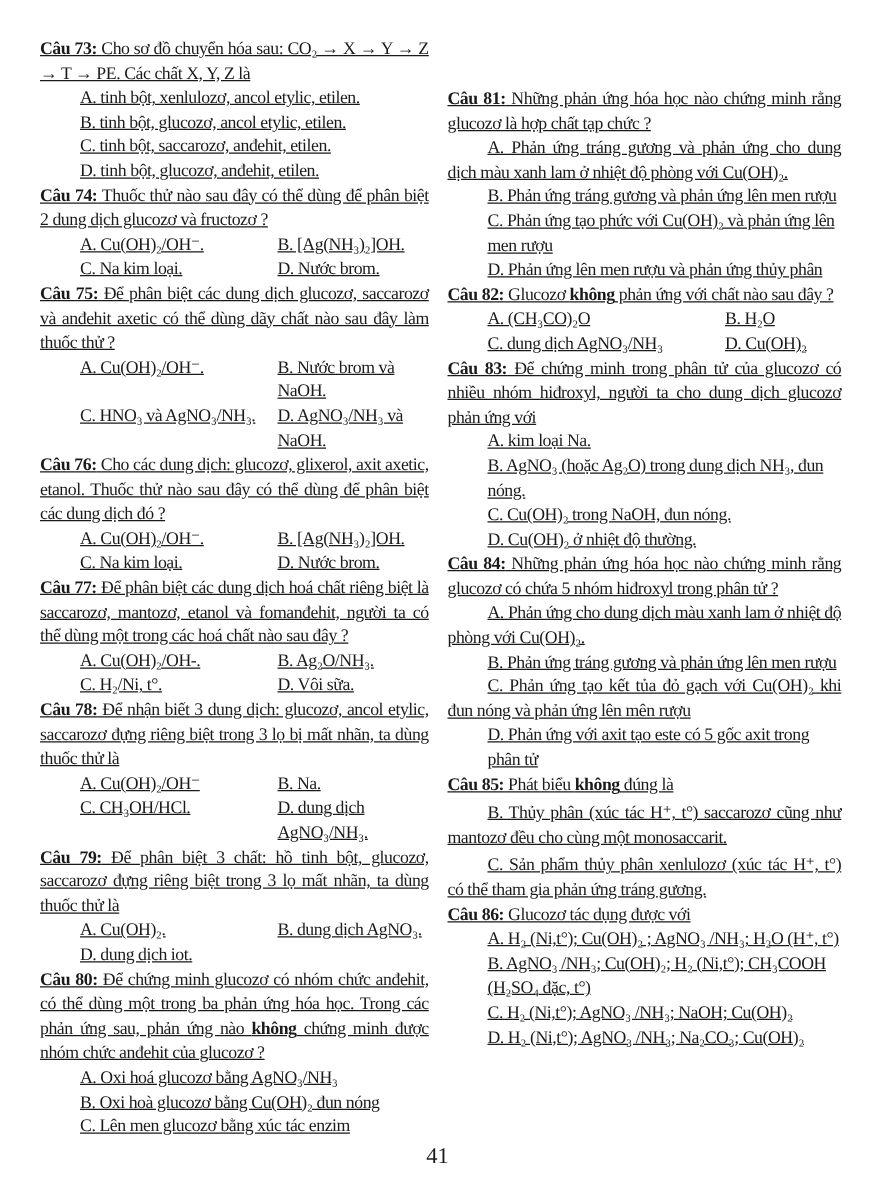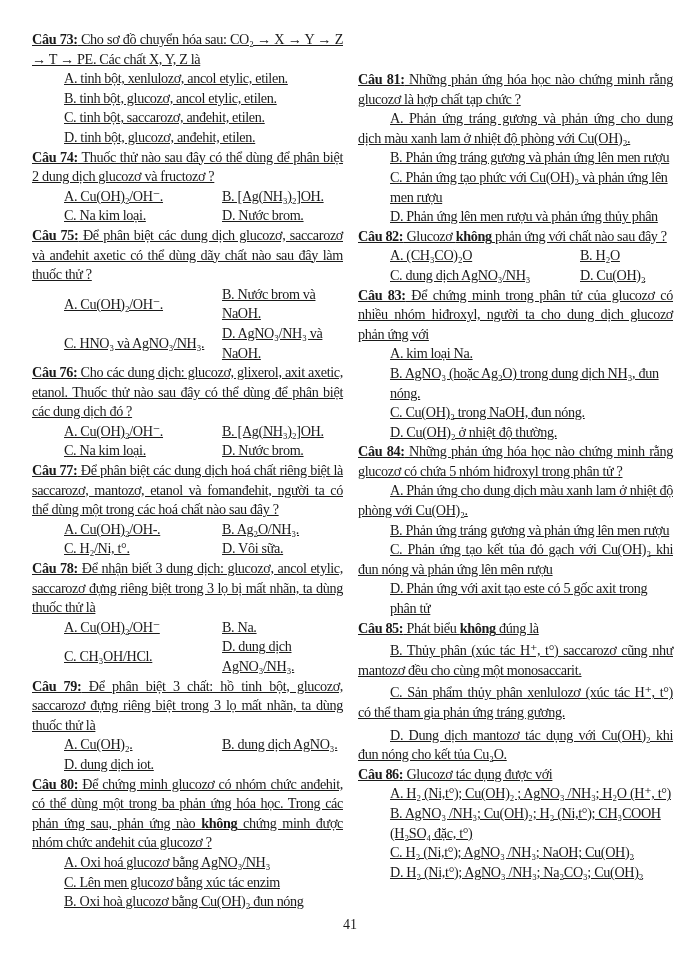--- a/index.html
+++ b/index.html
@@ -9,23 +9,23 @@
     color: #1a1a1a; font-size: 14.2px; line-height: 19.6px;
   }
   .col { position: absolute; top: 30px; }
   .col-left { left: 32px; width: 311px; }
   .col-right { left: 358px; width: 315px; margin-top: 40px; }
   .q { margin: 0; text-decoration: underline; }
   .stem { text-align: justify; letter-spacing: -0.35px; }
   .qno { font-weight: bold; }
   .opt { padding-left: 32px; letter-spacing: -0.35px; }
   .opt-wrap { text-indent: 32px; text-align: justify; letter-spacing: -0.35px; }
-  .pair { display: flex; padding-left: 32px; letter-spacing: -0.35px; align-items: center; }
+  .pair { display: flex; padding-left: 32px; letter-spacing: -0.35px; }
   .pair span:first-child { width: 158px; flex: none; }
-  .page-number { position: absolute; left: 0; width: 700px; top: 915px; text-align: center; font-size: 14px; }
+  .page-number { position: absolute; left: 0; width: 700px; top: 915px; text-align: center; font-size: 18px; }
   b { font-weight: bold; }
 </style>
 </head>
 <body>
 
 <div class="col col-left">
 
   <div class="q">
     <div class="stem"><span class="qno">Câu 73:</span><span> Cho sơ đồ chuyển hóa sau: CO₂ → X → Y → Z → T → PE. Các chất X, Y, Z là</span></div>
     <div class="opt">A. tinh bột, xenlulozơ, ancol etylic, etilen.</div>
@@ -101,22 +101,22 @@
         <span>B. dung dịch AgNO₃.</span>
       </div>
     <div class="pair">
         <span>D. dung dịch iot.</span>
       </div>
   </div>
 
   <div class="q">
     <div class="stem"><span class="qno">Câu 80:</span><span> Để chứng minh glucozơ có nhóm chức anđehit, có thể dùng một trong ba phản ứng hóa học. Trong các phản ứng sau, phản ứng nào </span><b>không</b><span> chứng minh được nhóm chức anđehit của glucozơ ?</span></div>
     <div class="opt">A. Oxi hoá glucozơ bằng AgNO₃/NH₃</div>
+    <div class="opt">B. Oxi hoà glucozơ bằng Cu(OH)₂ đun nóng</div>
     <div class="opt">C. Lên men glucozơ bằng xúc tác enzim</div>
-    <div class="opt">B. Oxi hoà glucozơ bằng Cu(OH)₂ đun nóng</div>
   </div>
 </div>
 
 <div class="col col-right">
 
   <div class="q">
     <div class="stem"><span class="qno">Câu 81:</span><span> Những phản ứng hóa học nào chứng minh rằng glucozơ là hợp chất tạp chức ?</span></div>
     <div class="opt-wrap">A. Phản ứng tráng gương và phản ứng cho dung dịch màu xanh lam ở nhiệt độ phòng với Cu(OH)₂.</div>
     <div class="opt">B. Phản ứng tráng gương và phản ứng lên men rượu</div>
     <div class="opt">C. Phản ứng tạo phức với Cu(OH)₂ và phản ứng lên men rượu</div>
@@ -148,21 +148,20 @@
     <div class="opt-wrap">A. Phản ứng cho dung dịch màu xanh lam ở nhiệt độ phòng với Cu(OH)₂.</div>
     <div class="opt">B. Phản ứng tráng gương và phản ứng lên men rượu</div>
     <div class="opt-wrap">C. Phản ứng tạo kết tủa đỏ gạch với Cu(OH)₂ khi đun nóng và phản ứng lên mên rượu</div>
     <div class="opt">D. Phản ứng với axit tạo este có 5 gốc axit trong phân tử</div>
   </div>
 
   <div class="q">
     <div class="stem"><span class="qno">Câu 85:</span><span> Phát biểu </span><b>không</b><span> đúng là</span></div>
     <div class="opt-wrap" style="margin-top:3px">B. Thủy phân (xúc tác H⁺, t°) saccarozơ cũng như mantozơ đều cho cùng một monosaccarit.</div>
     <div class="opt-wrap" style="margin-top:3px">C. Sản phẩm thủy phân xenlulozơ (xúc tác H⁺, t°) có thể tham gia phản ứng tráng gương.</div>
-    <div class="opt-wrap" style="margin-top:3px">D. Dung dịch mantozơ tác dụng với Cu(OH)₂ khi đun nóng cho kết tủa Cu₂O.</div>
   </div>
 
   <div class="q">
     <div class="stem"><span class="qno">Câu 86:</span><span> Glucozơ tác dụng được với</span></div>
     <div class="opt">A. H₂ (Ni,t°); Cu(OH)₂ ; AgNO₃ /NH₃; H₂O (H⁺, t°)</div>
     <div class="opt">B. AgNO₃ /NH₃; Cu(OH)₂; H₂ (Ni,t°); CH₃COOH (H₂SO₄ đặc, t°)</div>
     <div class="opt">C. H₂ (Ni,t°); AgNO₃ /NH₃; NaOH; Cu(OH)₂</div>
     <div class="opt">D. H₂ (Ni,t°); AgNO₃ /NH₃; Na₂CO₃; Cu(OH)₂</div>
   </div>
 </div>

